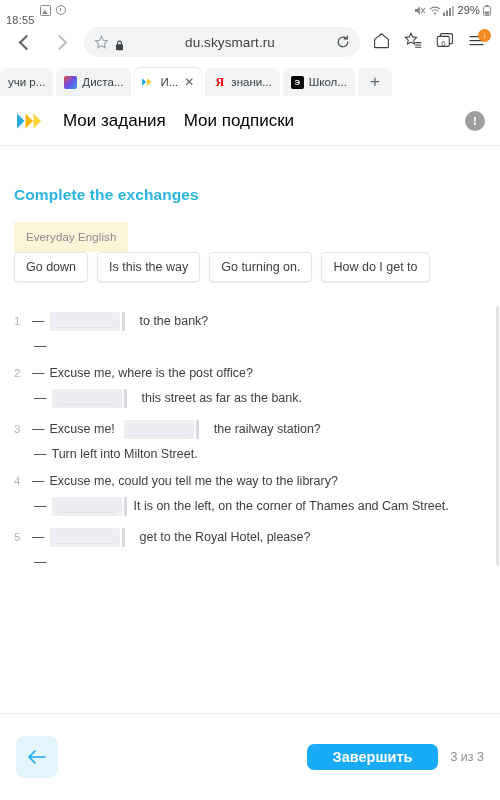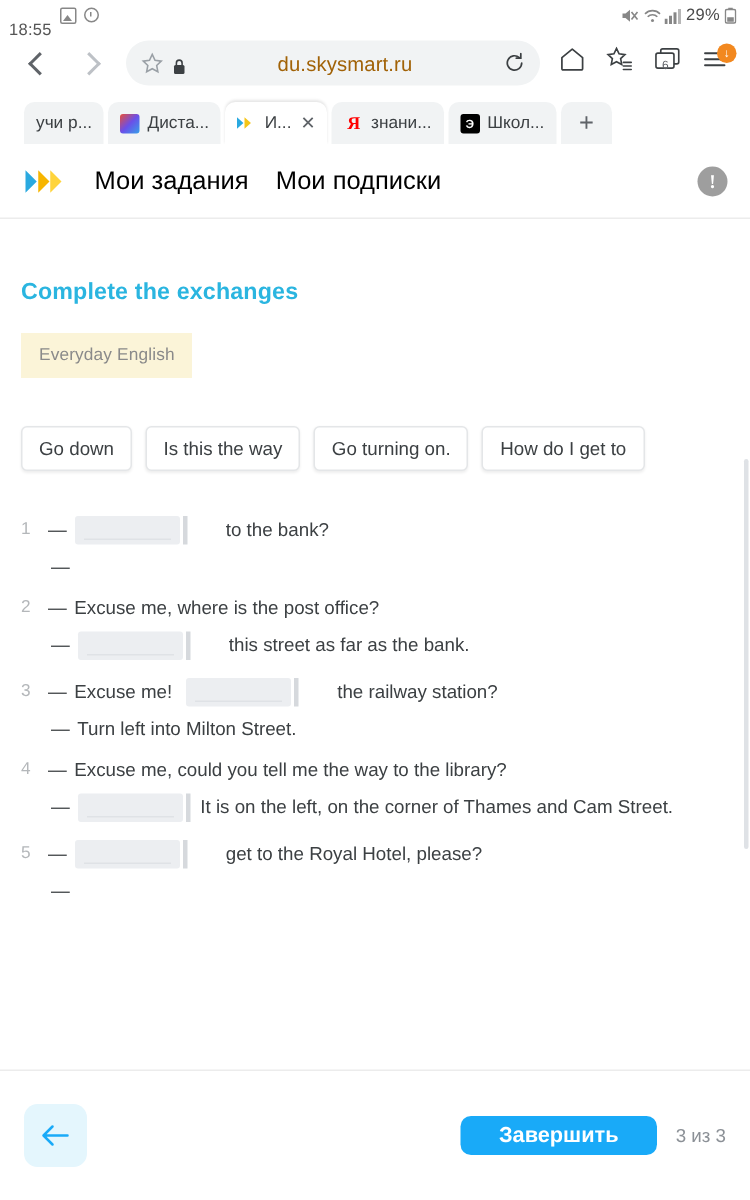--- a/index.html
+++ b/index.html
@@ -76,21 +76,21 @@
     gap:6px;
     margin:0 4px;
     min-width:0;
     cursor:text;
   }
   .url-star svg { display:block; }
   .url-lock { width:9px; height:11px; position:relative; flex:0 0 auto; }
   .url-text {
     flex:1 1 auto;
     font-size:13.5px;
-    color:#a16207;
+    color:#404040;
     white-space:nowrap;
     overflow:hidden;
     text-overflow:ellipsis;
     letter-spacing:.1px;
     text-align:center;
   }
   .url-reload svg { display:block; }
 
   .tb-ico { width:30px; height:34px; display:flex; align-items:center; justify-content:center; flex:0 0 auto; cursor:pointer; position:relative; }
   .tabs-count {
@@ -105,21 +105,21 @@
     font-size:8px; display:flex; align-items:center; justify-content:center;
     font-weight:bold;
   }
 
   
   .tabstrip {
     height:32px;
     display:flex;
     align-items:flex-end;
     gap:3px;
-    padding:0 16px;
+    padding:0 0;
     background:#fff;
     overflow:hidden;
   }
   .tab {
     height:28px;
     background:#f1f3f4;
     border-radius:7px 7px 0 0;
     display:flex; align-items:center;
     gap:5px;
     padding:0 8px;
@@ -190,21 +190,21 @@
   .tag {
     display:inline-block;
     background:#fbf4d8;
     color:#8a8a8a;
     font-size:11.5px;
     padding:9px 12px;
     margin-top:18px;
     letter-spacing:.1px;
   }
 
-  .chips { margin-top:32px; display:flex; flex-wrap:wrap; gap:8px 9px; }
+  .chips { display:flex; flex-wrap:wrap; gap:8px 9px; }
   .chip {
     background:#ffffff;
     border:1px solid #e4e6e8;
     border-radius:4px;
     box-shadow:0 1px 2px rgba(0,0,0,.07);
     padding:7px 11px;
     font-size:12.5px;
     color:#3c4043;
     white-space:nowrap;
     cursor:grab;
@@ -229,21 +229,21 @@
     position:absolute; left:6px; right:6px; bottom:3px;
     height:1px; background:#dfe2e6;
   }
   .caret {
     display:inline-block;
     width:3px; height:19px;
     background:#d6d9dd;
     margin-left:2px;
     flex:0 0 auto;
   }
-  .ex-txt { margin-left:26px; white-space:nowrap; }
+  .ex-txt { margin-left:15px; white-space:nowrap; }
   .ex-txt.tight { margin-left:7px; }
   .ex-sub { margin-top:8px; }
   .ex-sub .dash { margin-left:2px; }
   .sub-indent { padding-left:18px; }
 
   
   .bottombar {
     position:absolute;
     left:0; right:0; bottom:0;
     height:87px;

